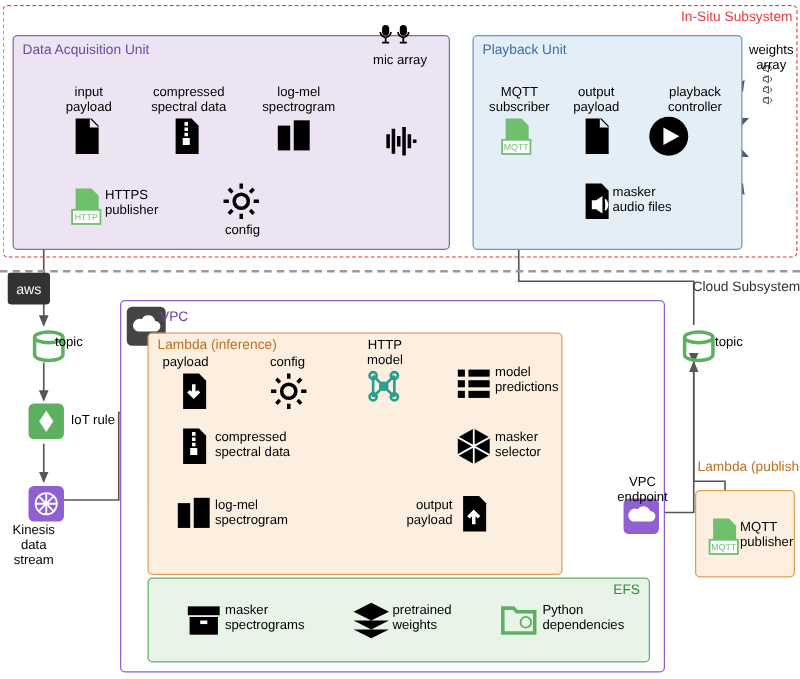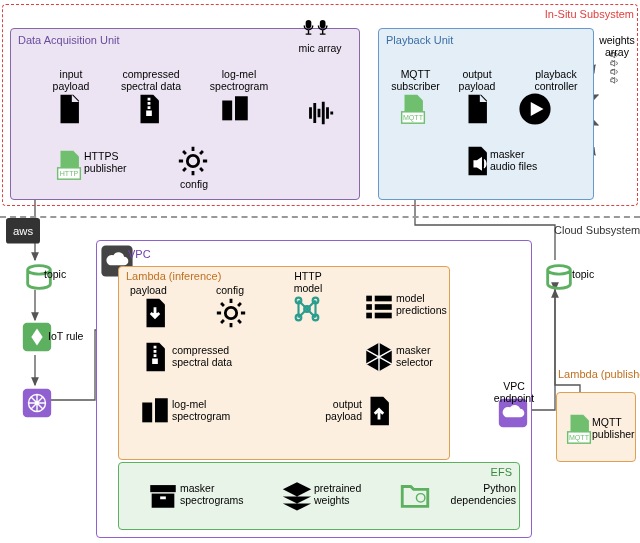--- a/index.html
+++ b/index.html
@@ -235,29 +235,32 @@
       </svg>
     </div>
 <div class="iconlbl" style="left:44px;top:268px;width:34px;text-align:left">topic</div>
 
 <div class="icon" style="left:20px;top:320px">
       <svg viewBox="0 0 24 24">
         <rect x="2" y="2" width="20" height="20" rx="3" fill="#5cb060"></rect>
         <path d="M12 6l4 6-4 6-4-6z" fill="#fff"></path>
       </svg>
     </div>
-<div class="iconlbl" style="left:48px;top:330px;width:44px;text-align:left">IoT rule</div>
+<div class="iconlbl" style="left:48px;top:330px;width:44px;text-align:right">IoT rule</div>
 
 <div class="icon" style="left:20px;top:386px">
       <svg viewBox="0 0 24 24">
         <rect x="2" y="2" width="20" height="20" rx="3" fill="#9060d0"></rect>
         <circle cx="12" cy="12" r="6" fill="none" stroke="#fff" stroke-width="1"></circle>
         <path d="M6 12h12M12 6v12M8 8l8 8M16 8l-8 8" stroke="#fff" stroke-width="1"></path>
       </svg>
     </div>
+<div class="iconlbl" style="left:4px;top:418px;width:46px;white-space:pre">Kinesis
+data
+stream</div>
 
 <div class="iconlbl" style="left:130px;top:284px;width:46px;text-align:left">payload</div>
 <div class="icon" style="left:138px;top:296px">
       <svg viewBox="0 0 24 24">
         <path fill="#000" d="M6 2h9l4 4v16H6z"></path>
         <path fill="#fff" d="M12 8v6m-3-2l3 3 3-3" stroke="#fff" stroke-width="2"></path>
       </svg>
     </div>
 
 <div class="iconlbl" style="left:210px;top:284px;width:40px">config</div>
@@ -350,21 +353,21 @@
     </div>
 <div class="iconlbl" style="left:314px;top:482px;width:56px;text-align:left;white-space:pre">pretrained
 weights</div>
 
 <div class="icon" style="left:398px;top:478px">
       <svg viewBox="0 0 24 24">
         <path fill="none" stroke="#5cb060" stroke-width="2" d="M3 6h6l2 2h10v12H3z"></path>
         <circle cx="16" cy="14" r="3" fill="none" stroke="#5cb060"></circle>
       </svg>
     </div>
-<div class="iconlbl" style="left:446px;top:482px;width:70px;text-align:right;white-space:pre">Python
+<div class="iconlbl" style="left:434px;top:482px;width:70px;text-align:left;white-space:pre">Python
 dependencies</div>
 
 <div class="icon" style="left:496px;top:396px">
       <svg viewBox="0 0 24 24">
         <rect x="2" y="2" width="20" height="20" rx="3" fill="#9060d0"></rect>
         <path d="M7 15h10a3 3 0 000-6 4 4 0 00-7-1A3 3 0 007 15z" fill="#fff"></path>
       </svg>
     </div>
 <div class="iconlbl" style="left:490px;top:380px;width:48px;white-space:pre">VPC
 endpoint</div>

